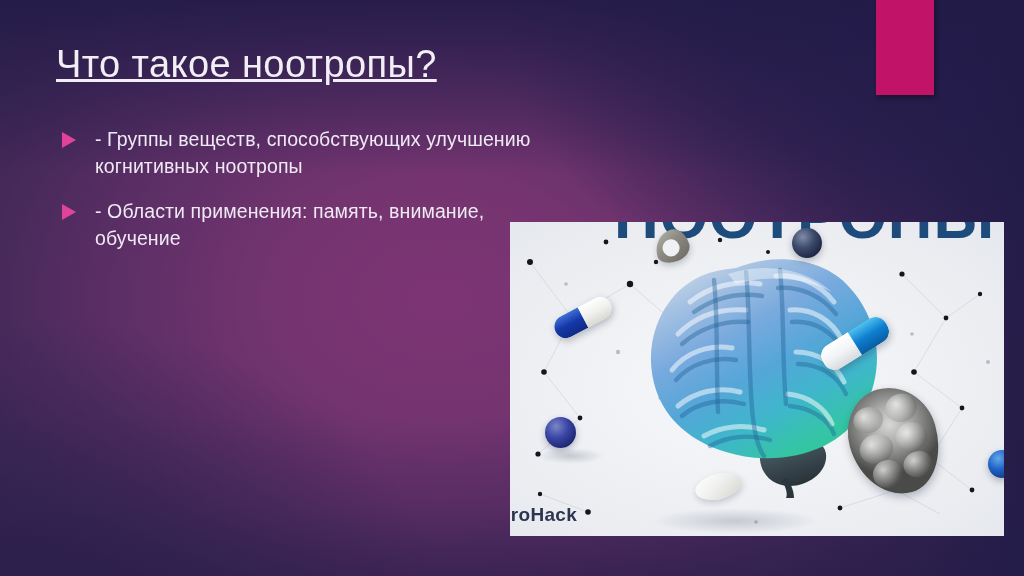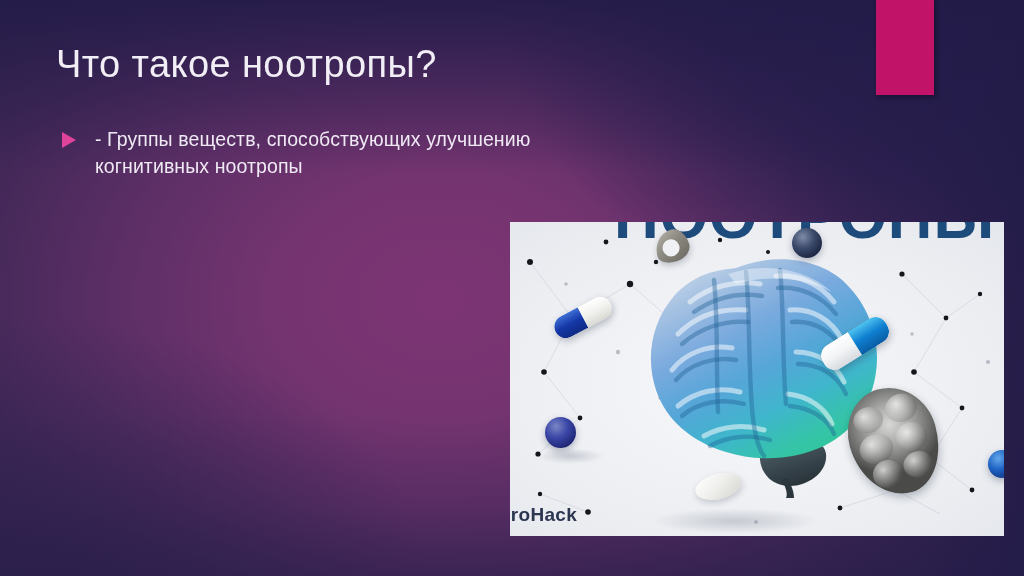--- a/index.html
+++ b/index.html
@@ -96,20 +96,21 @@
     position: absolute;
     left: 56px;
     top: 44px;
     width: 700px;
     color: #f2eef6;
     font-size: 38px;
     font-weight: 400;
     letter-spacing: 0.4px;
     line-height: 1.1;
     white-space: nowrap;
+    text-decoration: underline;
   }
 
   
   .bullets {
     position: absolute;
     left: 62px;
     top: 126px;
     width: 500px;
   }
   .bullet-row {
@@ -309,20 +310,28 @@
 
     <div class="bullet-row">
       <span class="bullet-marker">
         <svg width="14" height="16" viewBox="0 0 14 16" aria-hidden="true">
           <polygon points="0,0 14,8 0,16" fill="#e0449a"></polygon>
         </svg>
       </span>
       <span class="bullet-text">- Группы веществ, способствующих улучшению когнитивных ноотропы</span>
     </div>
 
+    <div class="bullet-row">
+      <span class="bullet-marker">
+        <svg width="14" height="16" viewBox="0 0 14 16" aria-hidden="true">
+          <polygon points="0,0 14,8 0,16" fill="#e0449a"></polygon>
+        </svg>
+      </span>
+      <span class="bullet-text">- Области применения: память, внимание, обучение</span>
+    </div>
 
   </div>
 
   <div class="picture">
     <div class="pic-bg"></div>
 
     <svg class="pic-net" viewBox="0 0 494 314">
       <g stroke="#c5cad3" stroke-width="0.7" fill="none" opacity="0.75">
         <path d="M20,40 L62,96 L34,150 L70,196 L28,232"></path>
         <path d="M62,96 L120,62 L168,104"></path>

